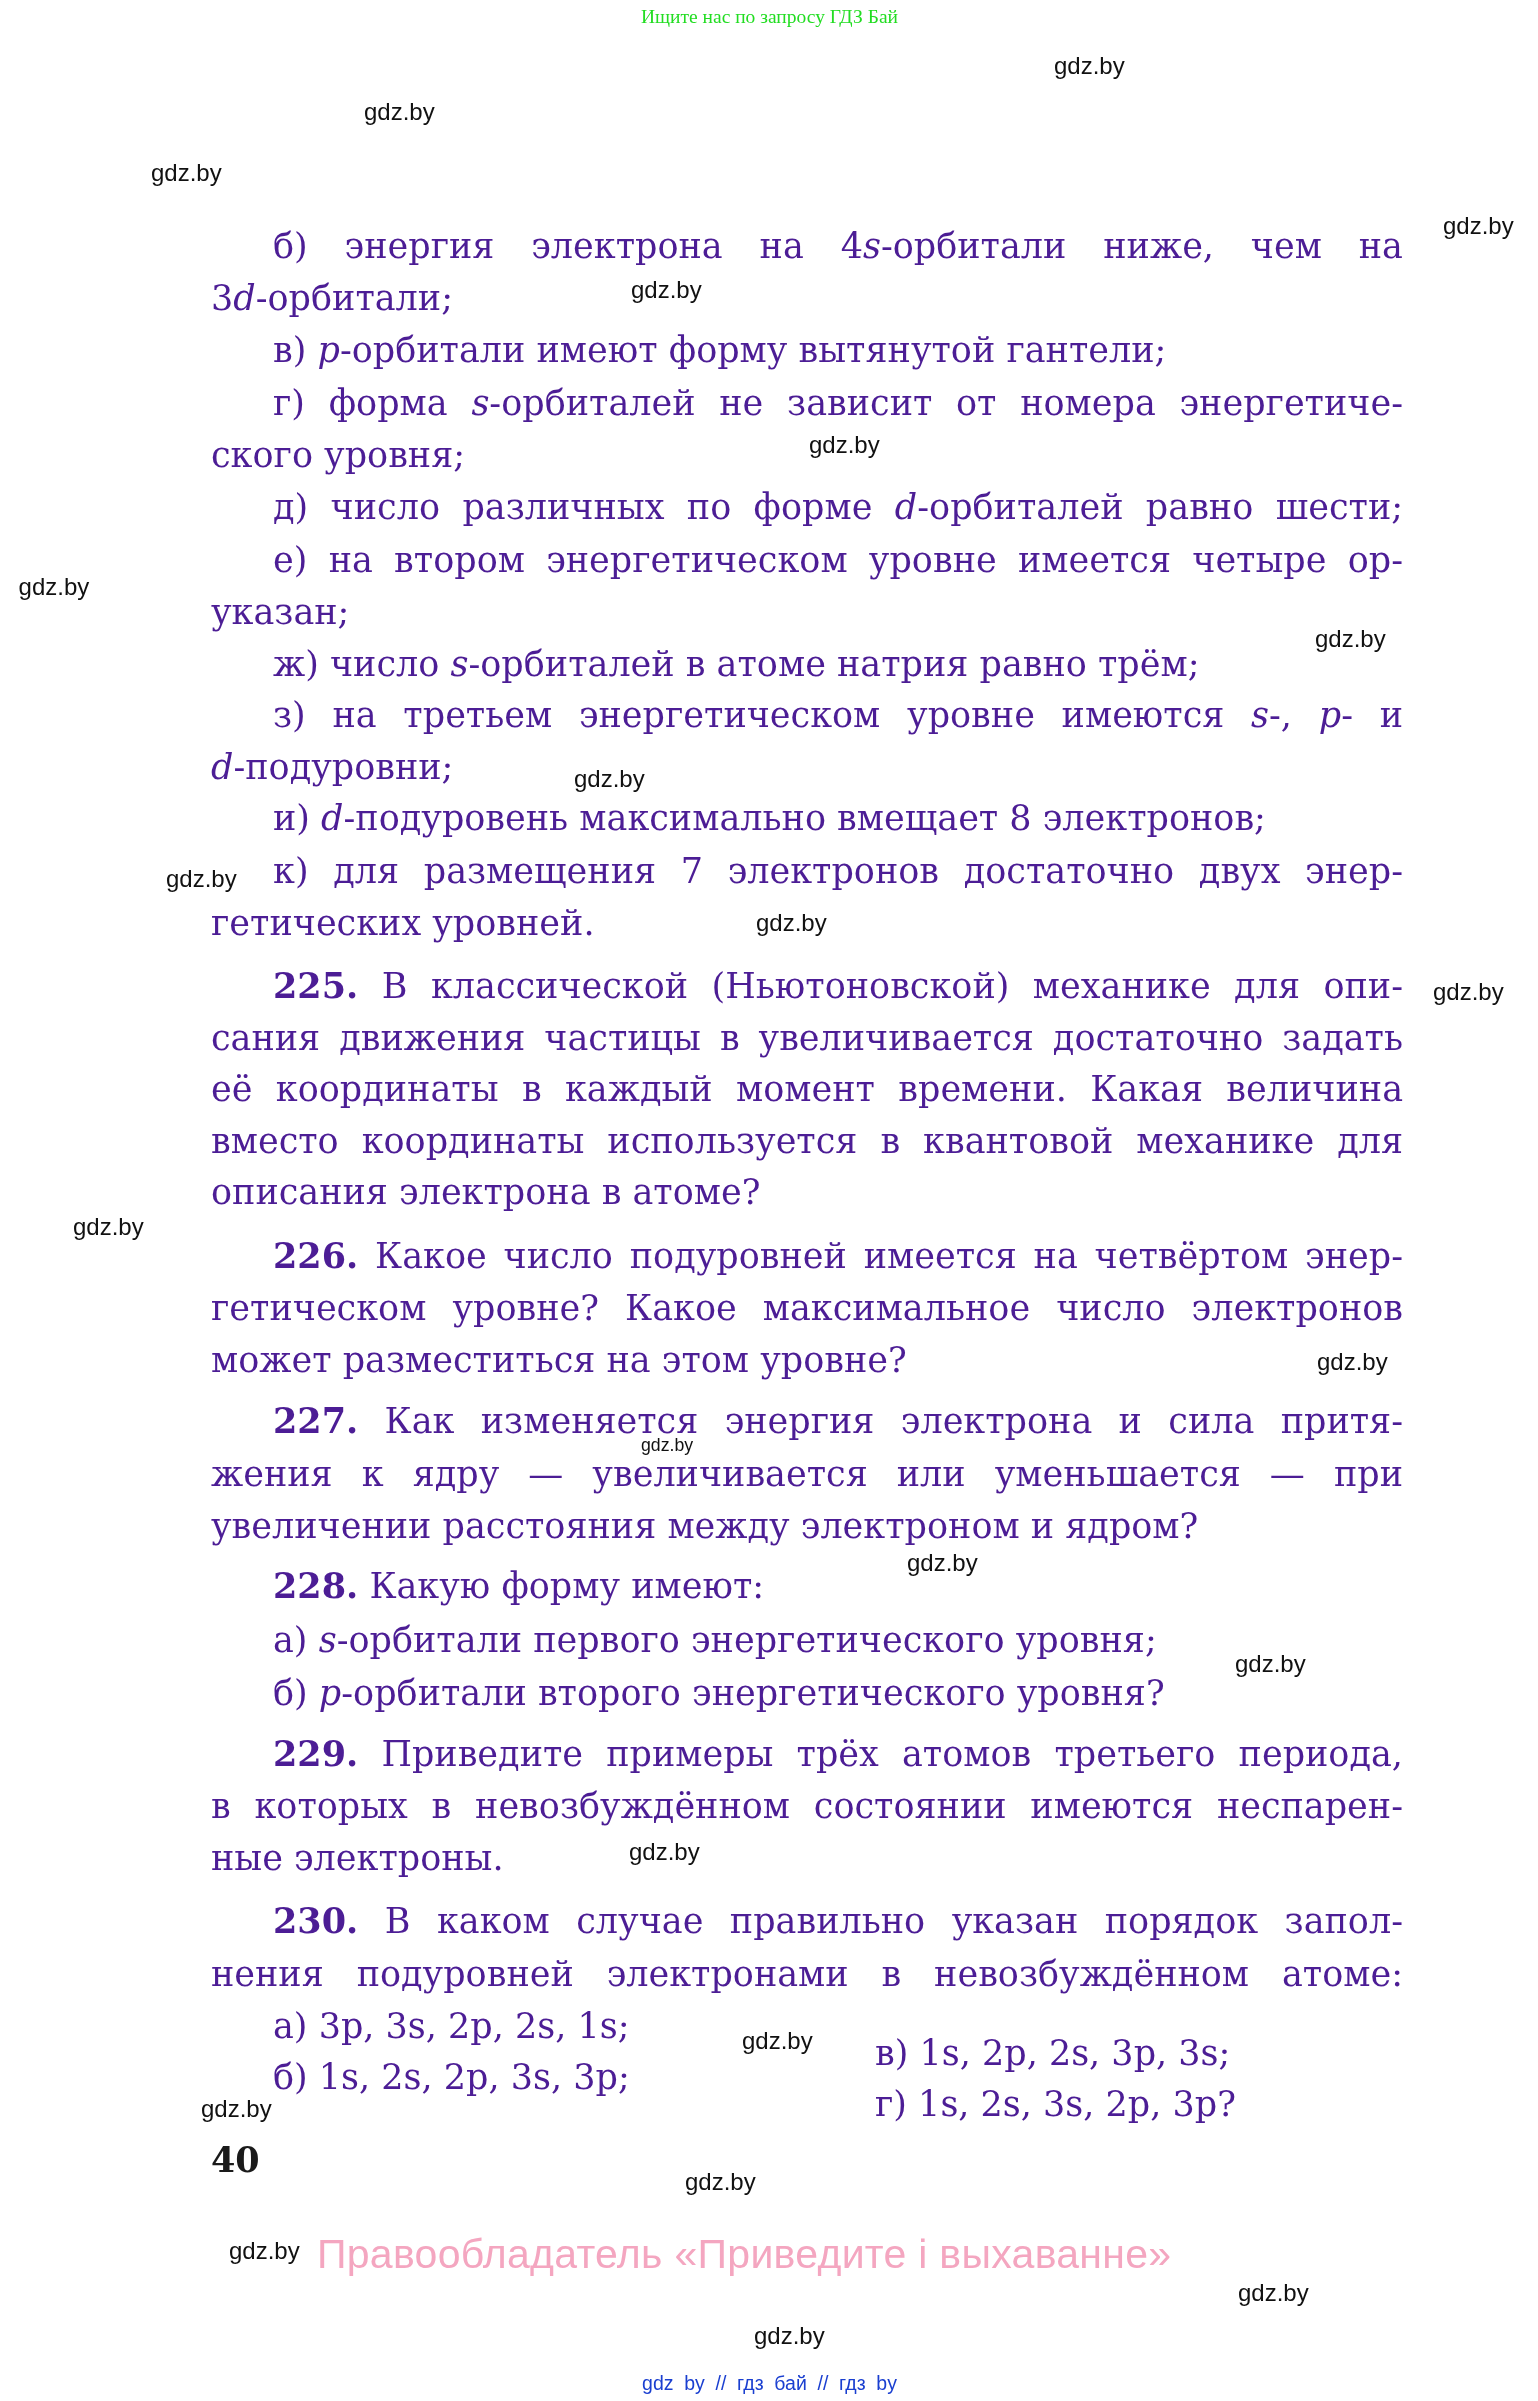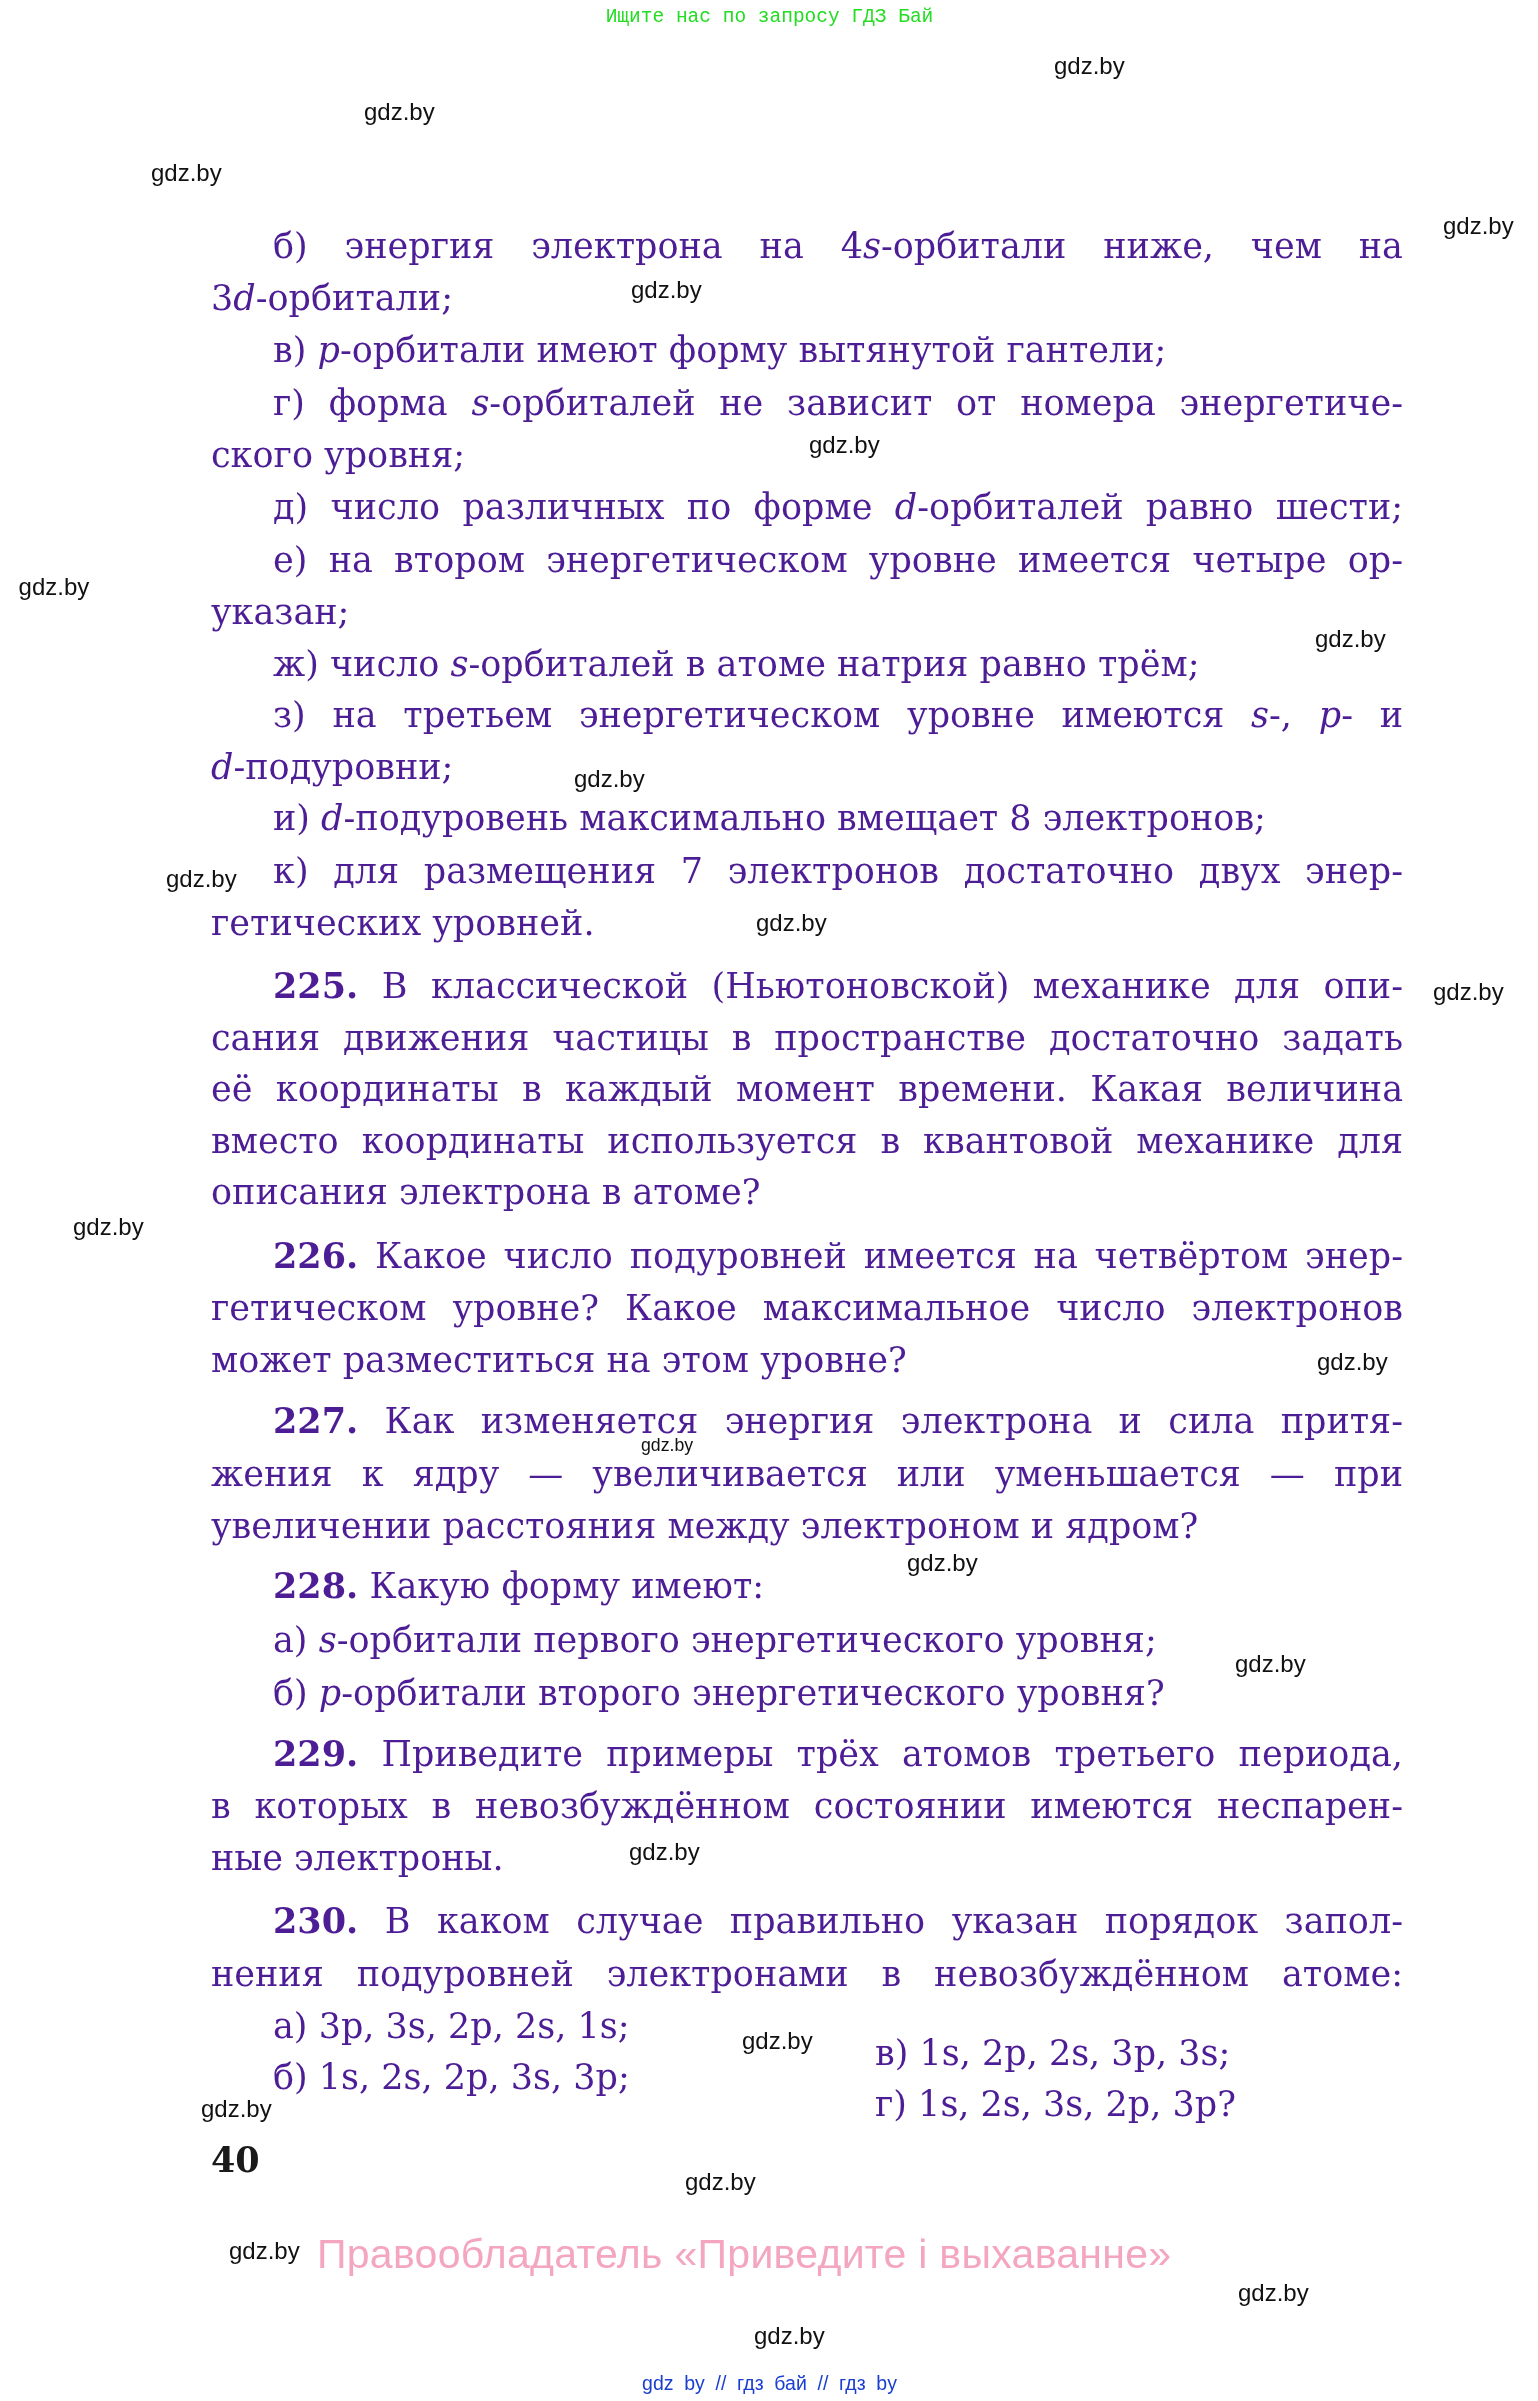--- a/index.html
+++ b/index.html
@@ -1,18 +1,18 @@
 <!DOCTYPE html>
 <html style="font-size:14px"><head>
 <meta charset="utf-8">
 <style>
   html, body { margin: 0; padding: 0; background: #ffffff; }
   body { width: 1539px; height: 2401px; position: relative; overflow: hidden; }
   .hdr { position: absolute; top: 3.5px; left: 0; width: 1539px; text-align: center;
-         font-family: Liberation Mono, monospace; font-size: 19.5px; color: #22dd22; line-height: 26.6px; }
+         font-family: Liberation Serif, serif; font-size: 19.5px; color: #22dd22; line-height: 26.6px; }
   .wm { position: absolute; font-family: "Liberation Sans", "DejaVu Sans", sans-serif; font-size: 24px;
         color: #111; line-height: 26.6px; white-space: nowrap; }
   .wm.small { font-size: 17.7px; line-height: 19.5px; }
   .ln { position: absolute; font-family: "DejaVu Serif", "Liberation Serif", serif; font-size: 35px;
         color: #4c1d95; line-height: 52px; height: 52px; white-space: nowrap; }
   .full { left: 211px; width: 1192px; text-align: justify; text-align-last: justify; white-space: normal; overflow: hidden; }
   .full.ind { left: 273px; width: 1130px; }
   .lft { left: 211px; }
   .lft.ind { left: 273px; }
   .ln i { font-style: italic; }
@@ -67,21 +67,21 @@
   <div class="ln lft ind" style="top:638px"><span>ж) число </span><i>s</i><span>-орбиталей в атоме натрия равно трём;</span></div>
   <div class="ln full ind" style="top:689px"><span>з) на третьем энергетическом уровне имеются </span><i>s</i><span>-, </span><i>p</i><span>- и</span></div>
   <div class="ln lft" style="top:741px"><i>d</i><span>-подуровни;</span></div>
   <div class="ln lft ind" style="top:792px"><span>и) </span><i>d</i><span>-подуровень максимально вмещает 8 электронов;</span></div>
   <div class="ln full ind" style="top:845px">к) для размещения 7 электронов достаточно двух энер-</div>
   <div class="ln lft" style="top:897px">гетических уровней.</div>
 </div>
 
 <div>
   <div class="ln full ind" style="top:960px"><b>225.</b><span> В классической (Ньютоновской) механике для опи-</span></div>
-  <div class="ln full" style="top:1012px">сания движения частицы в пространстве достаточно задать</div>
+  <div class="ln full" style="top:1012px">сания движения частицы в увеличивается достаточно задать</div>
   <div class="ln full" style="top:1063px">её координаты в каждый момент времени. Какая величина</div>
   <div class="ln full" style="top:1115px">вместо координаты используется в квантовой механике для</div>
   <div class="ln lft" style="top:1166px">описания электрона в атоме?</div>
 </div>
 
 <div>
   <div class="ln full ind" style="top:1230px"><b>226.</b><span> Какое число подуровней имеется на четвёртом энер-</span></div>
   <div class="ln full" style="top:1282px">гетическом уровне? Какое максимальное число электронов</div>
   <div class="ln lft" style="top:1334px">может разместиться на этом уровне?</div>
 </div>

